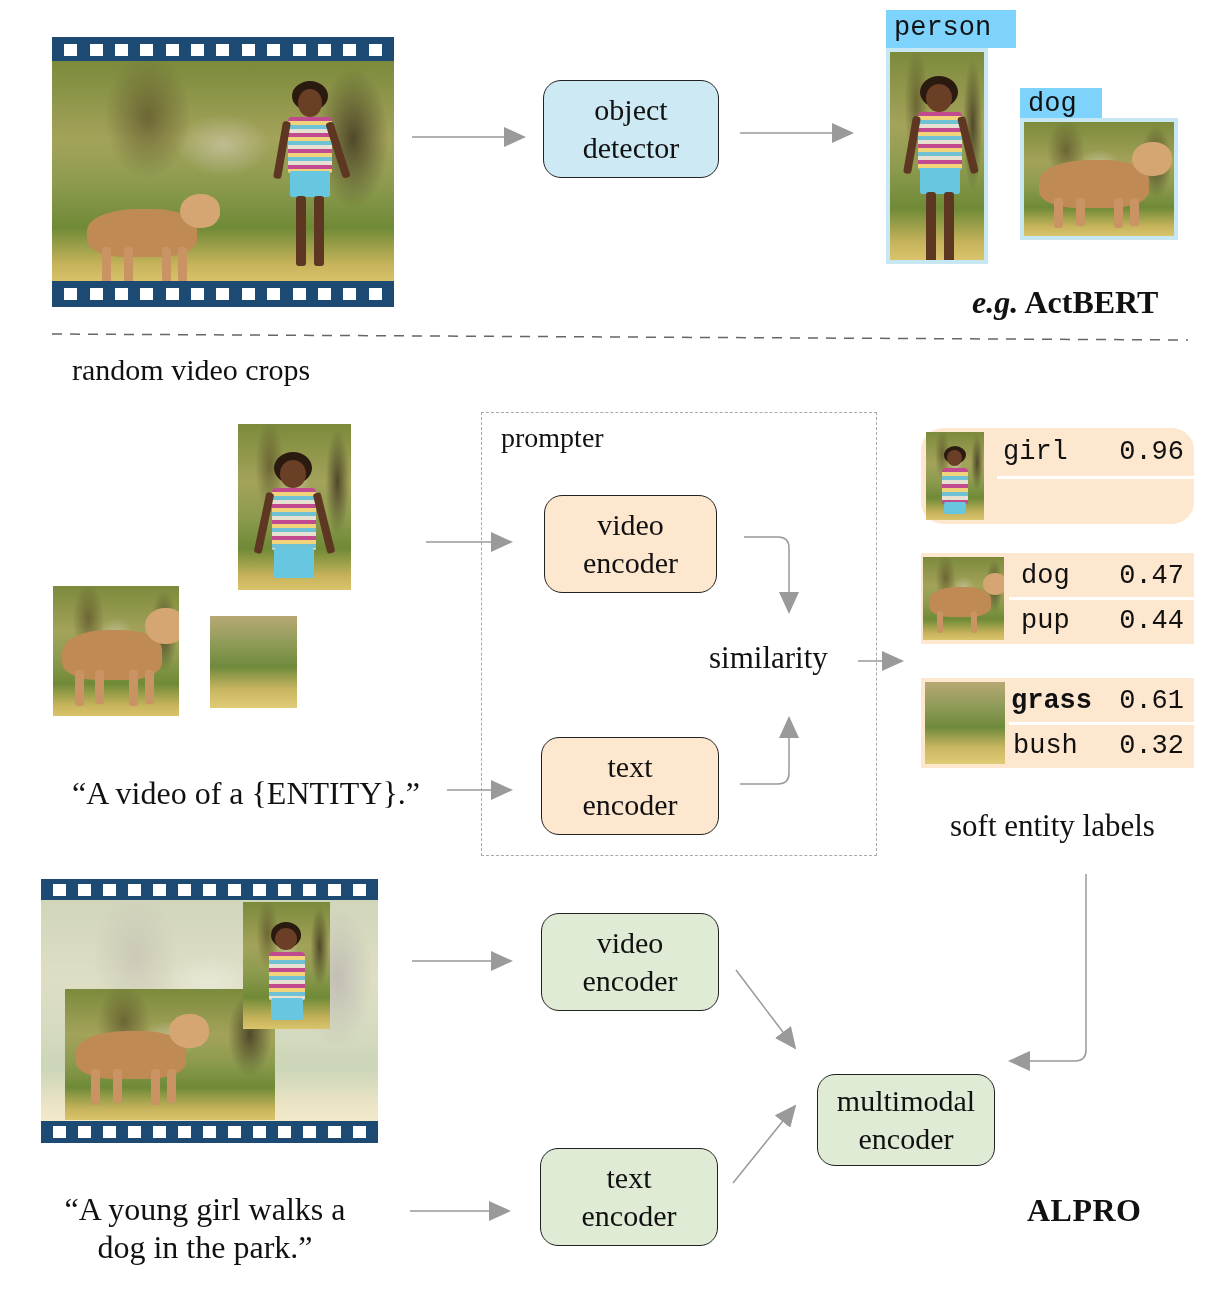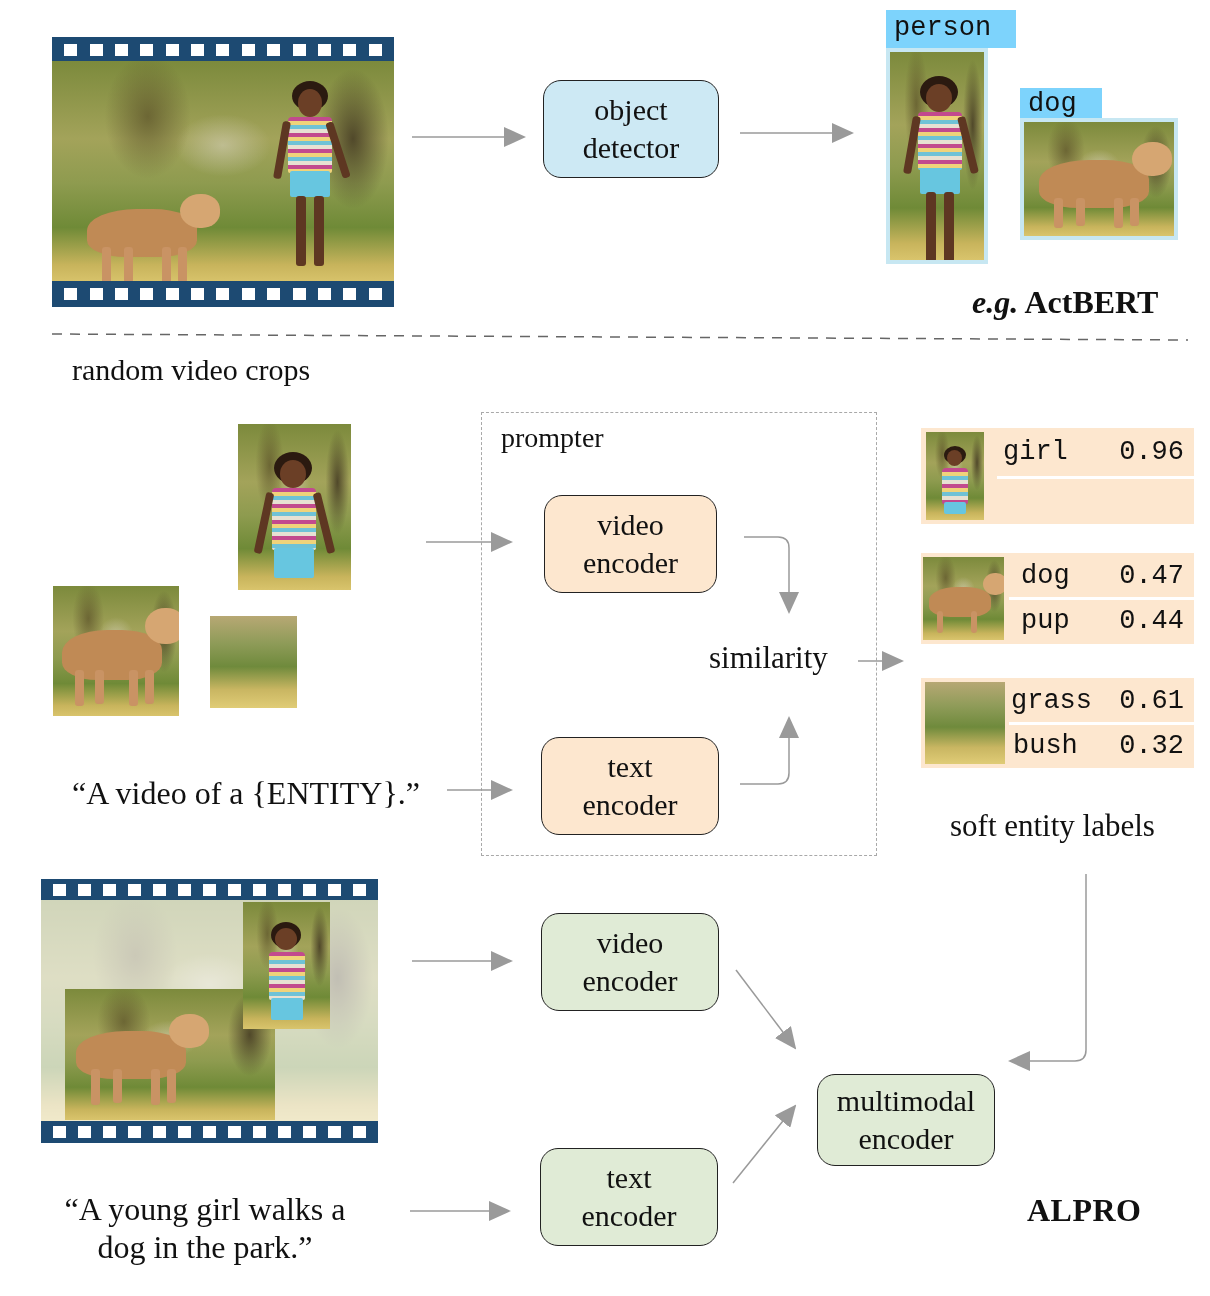--- a/index.html
+++ b/index.html
@@ -174,21 +174,21 @@
   <span>encoder</span>
 </div>
 <div class="box peach" style="left:541px; top:737px; width:178px; height:98px;">
   <span>text</span>
   <span>encoder</span>
 </div>
 <div class="abs serif" style="left:709px; top:640px; font-size:31px;">similarity</div>
 
 <div class="abs serif" style="left:24px; top:775px; font-size:32px;margin-left:48px;">“A video of a {ENTITY}.”</div>
 
-<div class="soft-card" style="left:921px; top:428px; width:273px; height:96px;">
+<div class="soft-card" style="left:921px; top:428px; width:273px; height:96px;border-radius:22px;">
   <div class="thumb photo-scene" style="width:58px;">
     <div class="girl" style="left:10px; top:14px; width:40px; height:90px;">
       <div class="hair" style="left:8px; top:0px; width:22px; height:18px;"></div>
       <div class="face" style="left:11px; top:4px; width:15px; height:16px;"></div>
       <div class="shirt" style="left:6px; top:22px; width:26px; height:36px;"></div>
       <div class="shorts" style="left:8px; top:56px; width:22px; height:12px;"></div>
     </div>
   </div>
   <div class="row" style="top:0; left:76px;">
       <span class="ent">girl</span>
@@ -213,21 +213,21 @@
   <div class="divider" style="top:44px; left:88px;"></div>
   <div class="row" style="top:50%; left:88px;">
       <span class="ent" style="left:12px;">pup</span>
       <span class="score">0.44</span>
     </div>
 </div>
 
 <div class="soft-card" style="left:921px; top:678px; width:273px; height:90px;">
   <div class="thumb" style="width:80px; left:4px; background:linear-gradient(180deg,#b7a874 0%, #8e9b58 30%, #6f8a3c 55%, #c9b662 80%, #e0cc76 100%);"></div>
   <div class="row" style="top:0; left:88px;">
-      <span class="ent" style="left:2px;">grass</span>
+      <span class="ent" style="left:2px;font-weight:bold;">grass</span>
       <span class="score">0.61</span>
     </div>
   <div class="divider" style="top:44px; left:88px;"></div>
   <div class="row" style="top:50%; left:88px;">
       <span class="ent" style="left:4px;">bush</span>
       <span class="score">0.32</span>
     </div>
 </div>
 
 <div class="abs serif" style="left:950px; top:808px; font-size:31px;">soft entity labels</div>

